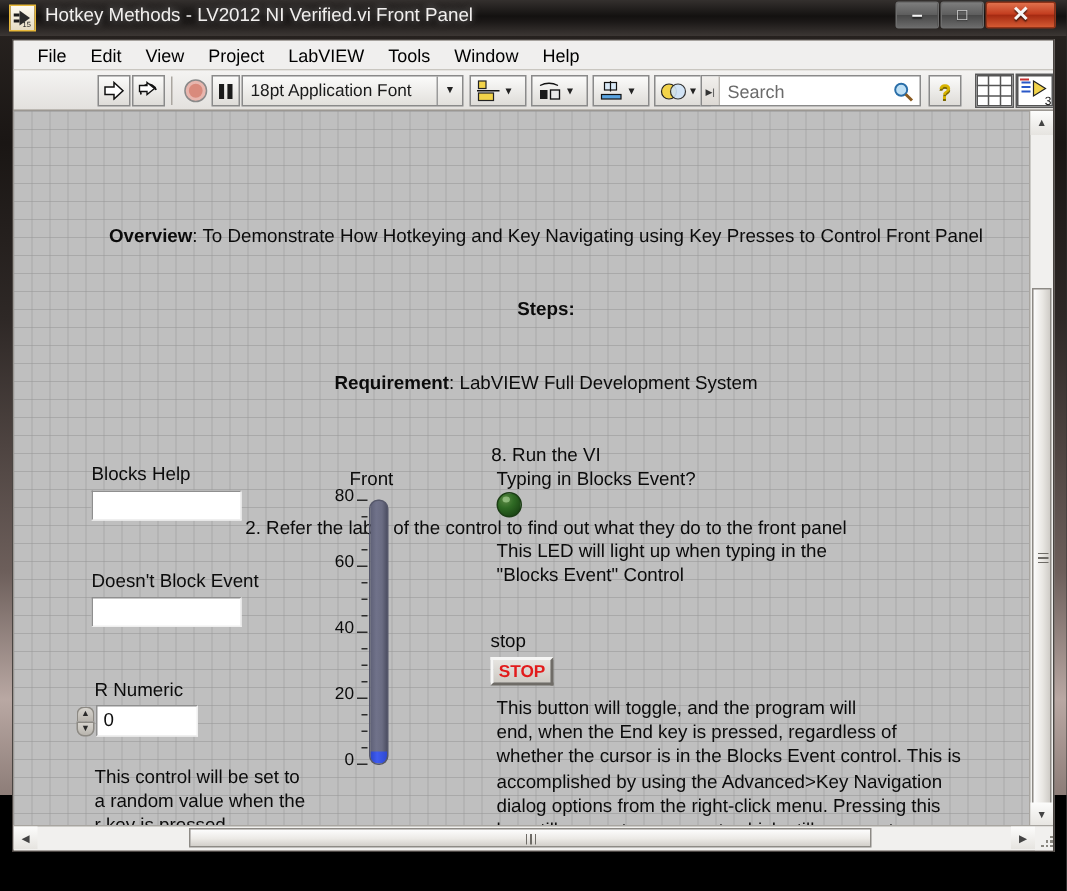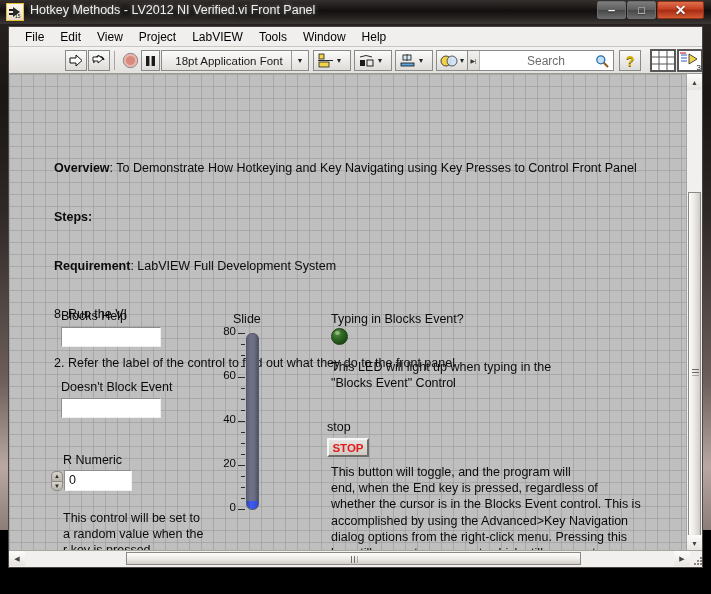--- a/index.html
+++ b/index.html
@@ -94,21 +94,20 @@
     white-space: nowrap;
   }
 
   
   #toolbar {
     position: absolute; left: 0; top: 20px;
     width: 100%; height: 27px;
     background: linear-gradient(to bottom,#f4f3f2,#e3e1de);
     border-bottom: 1px solid #9b9792;
     box-sizing: border-box;
-    text-align: center;
   }
   .tb-btn {
     position: absolute; top: 3px;
     height: 21px;
     border: 1px solid #8a8a8a;
     background: linear-gradient(to bottom,#fbfbfa,#dedcd8);
     box-sizing: border-box;
     display: flex; align-items: center; justify-content: center;
     cursor: default;
   }
@@ -140,21 +139,21 @@
     display: flex; align-items: center;
     cursor: text;
   }
   #search-handle {
     width: 11px; height: 100%;
     background: linear-gradient(to bottom,#f2f0ed,#ddd9d4);
     border-right: 1px solid #bbb7b2;
     display: flex; align-items: center; justify-content: center;
     font-size: 6px; color: #333;
   }
-  #search-text { flex: 1; font-size: 12px; color: #6b6b6b; padding-left: 21px; }
+  #search-text { flex: 1; font-size: 12px; color: #6b6b6b; padding-left: 5px; }
   #search-icon-wrap { width: 22px; display: flex; align-items: center; justify-content: center; }
 
   #help-btn {
     position: absolute; left: 610px; top: 3px;
     width: 22px; height: 21px;
     border: 1px solid #8a8a8a;
     background: linear-gradient(to bottom,#fbfbfa,#dedcd8);
     box-sizing: border-box;
     display: flex; align-items: center; justify-content: center;
     color: #d8b400; font-weight: bold; font-size: 14px;
@@ -516,21 +515,21 @@
           <path d="M3 5 L9 5 M3 8 L9 8 M3 11 L9 11" stroke="#2a58c8" stroke-width="1.2"></path>
           <path d="M2 3 L8 3" stroke="#c83030" stroke-width="1.2"></path>
           <polygon points="11,4 19,9 11,14" fill="#f2d34a" stroke="#222" stroke-width="0.8"></polygon>
         </svg>
         <span class="num">3</span>
       </div>
     </div>
 
     <div id="panel">
 
-      <div class="ptext" style="left:45px; top:54px; width:620px;">
+      <div class="ptext" style="left:45px; top:43px; width:620px;text-align:center;">
         <div><b>Overview</b><span>: To Demonstrate How Hotkeying and Key Navigating using Key Presses to Control Front Panel</span></div>
         <div><b>Steps:</b></div>
         <div><b>Requirement</b><span>: LabVIEW Full Development System</span></div>
         <div>8. Run the VI</div>
         <div>2. Refer the label of the control to find out what they do to the front panel</div>
       </div>
 
 
       <div class="plabel" style="left:52px; top:235px;">Blocks Help</div>
       <div class="str-ctrl" style="left:52px; top:253px; width:100px; height:20px;"></div>
@@ -545,21 +544,21 @@
           <div class="spin-half dn">▼</div>
         </div>
         <div id="rnum-field">0</div>
       </div>
 
       <div class="ptext" style="left:54px; top:436px; width:180px;">This control will be set to
 a random value when the
 r key is pressed.</div>
 
       <div id="slide-wrap" style="top:238px;">
-        <div id="slide-title">Slide</div>
+        <div id="slide-title">Front</div>
         <div id="slide-axis">
           <div class="tick-major" style="top:3px;"></div>  
             <div class="tick-lbl" style="top:3px;text-align:right;">80</div>
           <div class="tick-minor" style="top:14px;"></div>
           <div class="tick-minor" style="top:25px;"></div>
           <div class="tick-minor" style="top:36px;"></div>
           <div class="tick-major" style="top:47px;"></div> 
             <div class="tick-lbl" style="top:47px;">60</div>
           <div class="tick-minor" style="top:58px;"></div>
           <div class="tick-minor" style="top:69px;"></div>

